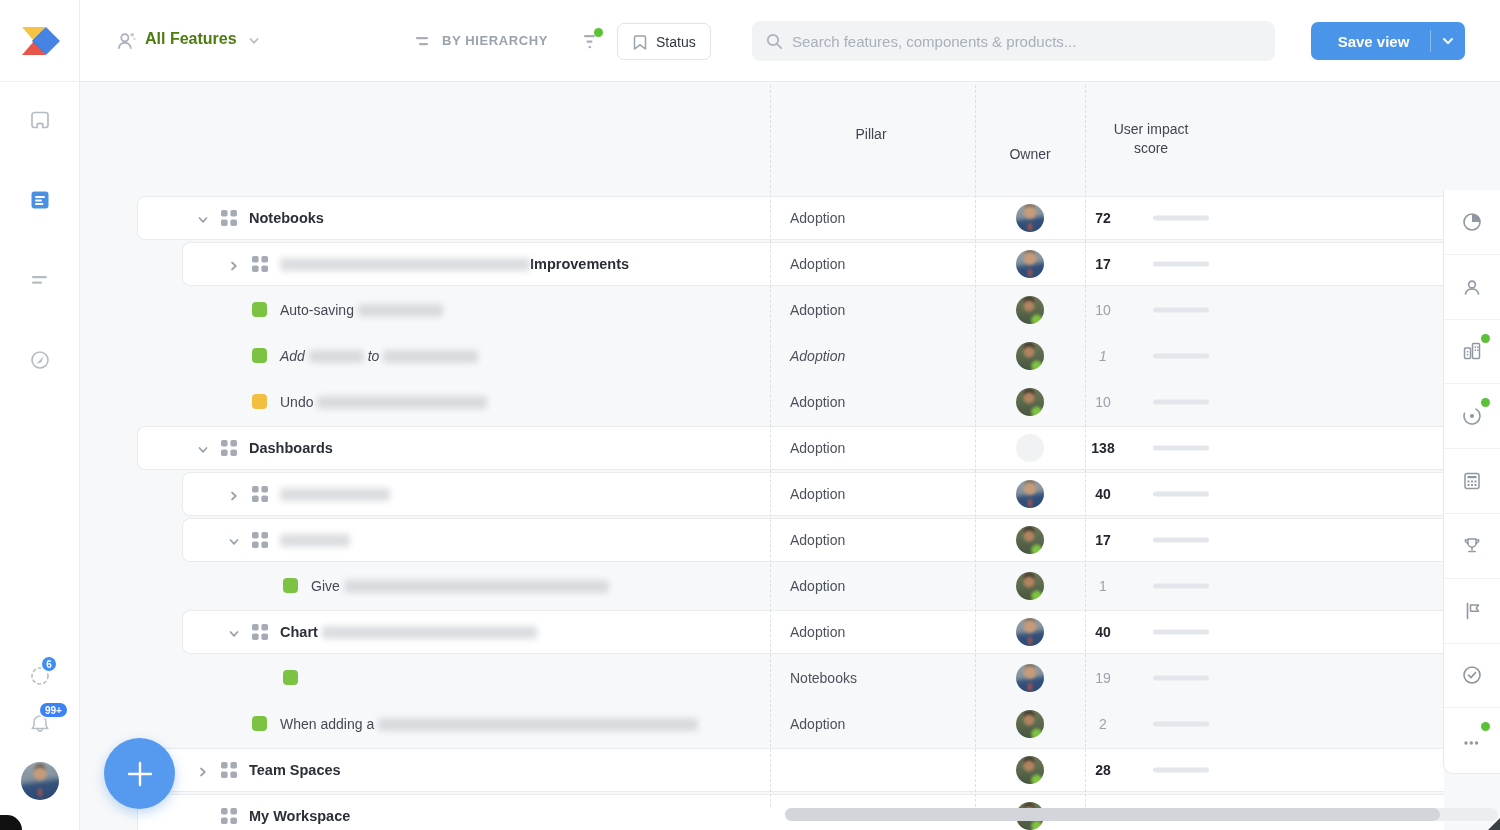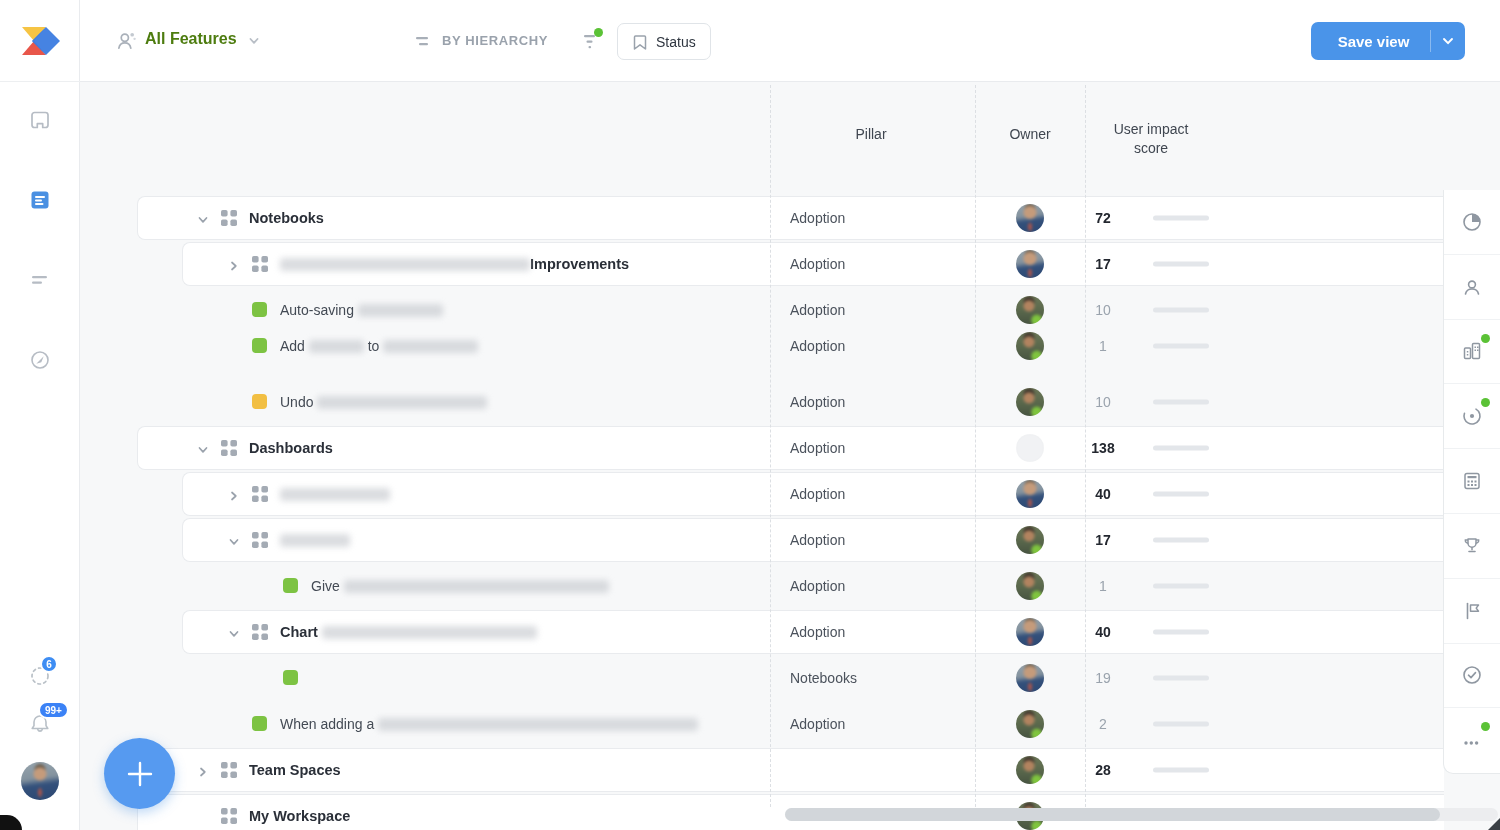--- a/index.html
+++ b/index.html
@@ -173,39 +173,46 @@
   </svg>
   <span class="gdot" style="left:514px; top:28px;"></span>
 
   <div id="status-btn">
     <svg class="abs" style="left:13px; top:9px;" width="18" height="19" viewBox="0 0 18 19">
       <path d="M4.5 3h9a1 1 0 0 1 1 1v12l-5.5-4.2L3.5 16V4a1 1 0 0 1 1-1z" fill="none" stroke="#9aa2ac" stroke-width="1.5" stroke-linejoin="round"></path>
     </svg>
     <span>Status</span>
   </div>
 
+  <div id="search-box">
+    <svg class="abs" style="left:13px; top:11px;" width="19" height="19" viewBox="0 0 19 19">
+      <circle cx="8" cy="8" r="5.2" fill="none" stroke="#a9b0ba" stroke-width="1.7"></circle>
+      <line x1="12" y1="12" x2="16.2" y2="16.2" stroke="#a9b0ba" stroke-width="1.7" stroke-linecap="round"></line>
+    </svg>
+    <input id="search-input" type="text" placeholder="Search features, components &amp; products..." style="">
+  </div>
 
   <button id="save-btn">
     <span class="lbl">Save view</span>
     <span class="sep"></span>
     <span class="car">
       <svg width="12" height="9" viewBox="0 0 12 9">
           <polyline points="2,2 6,6.2 10,2" fill="none" stroke="#fff" stroke-width="1.9" stroke-linecap="round" stroke-linejoin="round"></polyline>
         </svg>
     </span>
   </button>
 </div>
 
 <div id="main">
   <div class="colsep" style="left:690px;"></div>
   <div class="colsep" style="left:895px;"></div>
   <div class="colsep" style="left:1005px;"></div>
 
   <div class="colhead" style="left:791px;">Pillar</div>
-  <div class="colhead" style="left:950px;">Owner</div>
+  <div class="colhead" style="left:950px;margin-top:20px;">Owner</div>
   <div class="colhead" style="left:1071px; width:110px; line-height:1.35; transform:translateX(-50%); margin-top:-6px;">User impact score</div>
 
   <div id="rows-root">
       <div class="trow" style="top: 113px;">
         <div class="row-card" style="left:57px"></div>
         <span class="chev" style="left:117px"><svg width="12" height="12" viewBox="0 0 12 12">
             <polyline points="2.5,4 6,7.8 9.5,4" fill="none" stroke="#9aa2ac" stroke-width="1.7" stroke-linecap="round" stroke-linejoin="round"></polyline>
           </svg></span>
         <span class="marker" style="left:141px"><svg width="16" height="16" viewBox="0 0 16 16">
             <rect x="0" y="0" width="6.6" height="6.6" rx="1.8" fill="#a4abb4"></rect>
@@ -245,21 +252,21 @@
           <span class="sq green"></span>
         </span>
         <span class="nmwrap" style="left:200px"><span class="">Auto-saving </span><span class="blurbar" style="width:85px"></span></span>
         <span class="pillar">Adoption</span>
         <span class="avatar">
           <span class="ph woman"></span>
         </span>
         <span class="scorenum weak">10</span>
         <span class="scorebar"><span class="fill" style="width:9%"></span></span>
       </div>
-      <div class="trow" style="top: 241px;">
+      <div class="trow" style="top: 251px; font-style: italic;">
         <span class="marker" style="left:172px">
           <span class="sq green"></span>
         </span>
         <span class="nmwrap" style="left:200px"><span class="">Add </span><span class="blurbar" style="width:55px"></span><span class=""> to </span><span class="blurbar" style="width:95px"></span></span>
         <span class="pillar">Adoption</span>
         <span class="avatar">
           <span class="ph woman"></span>
         </span>
         <span class="scorenum weak">1</span>
         <span class="scorebar"><span class="fill" style="width:3%"></span></span>

